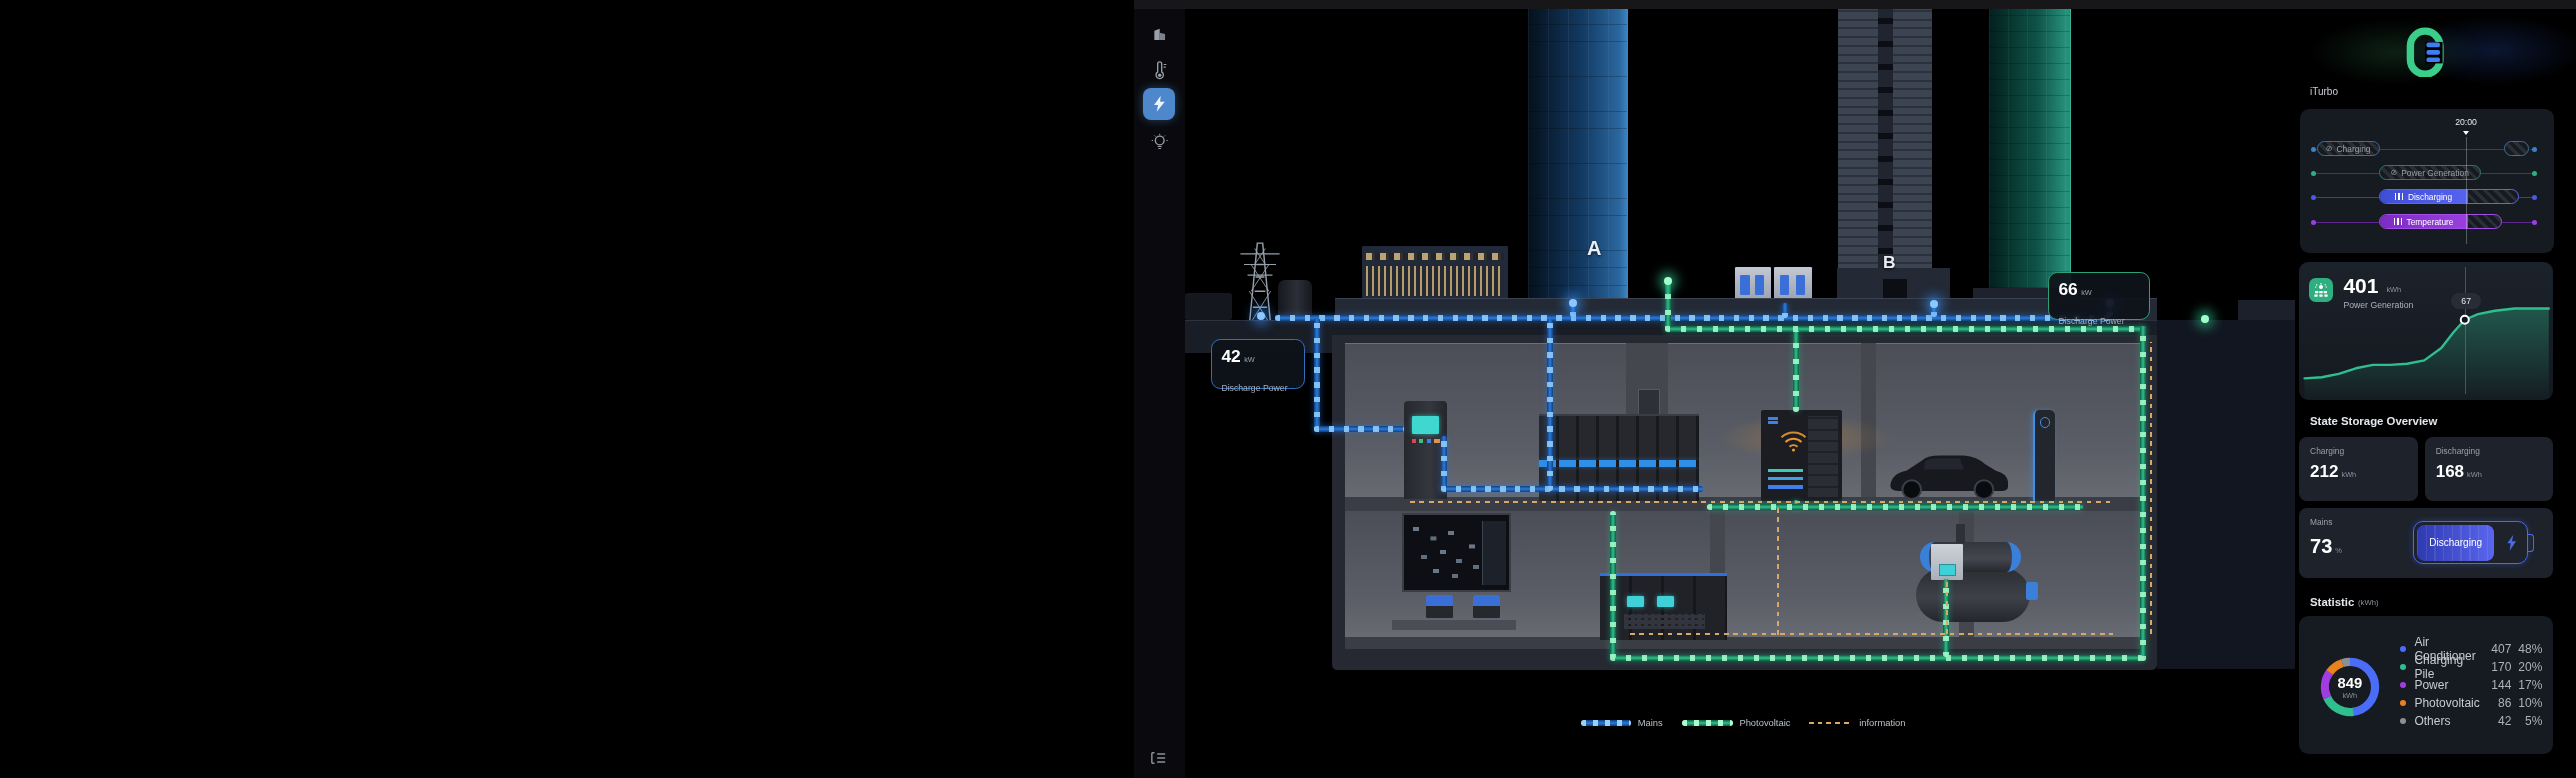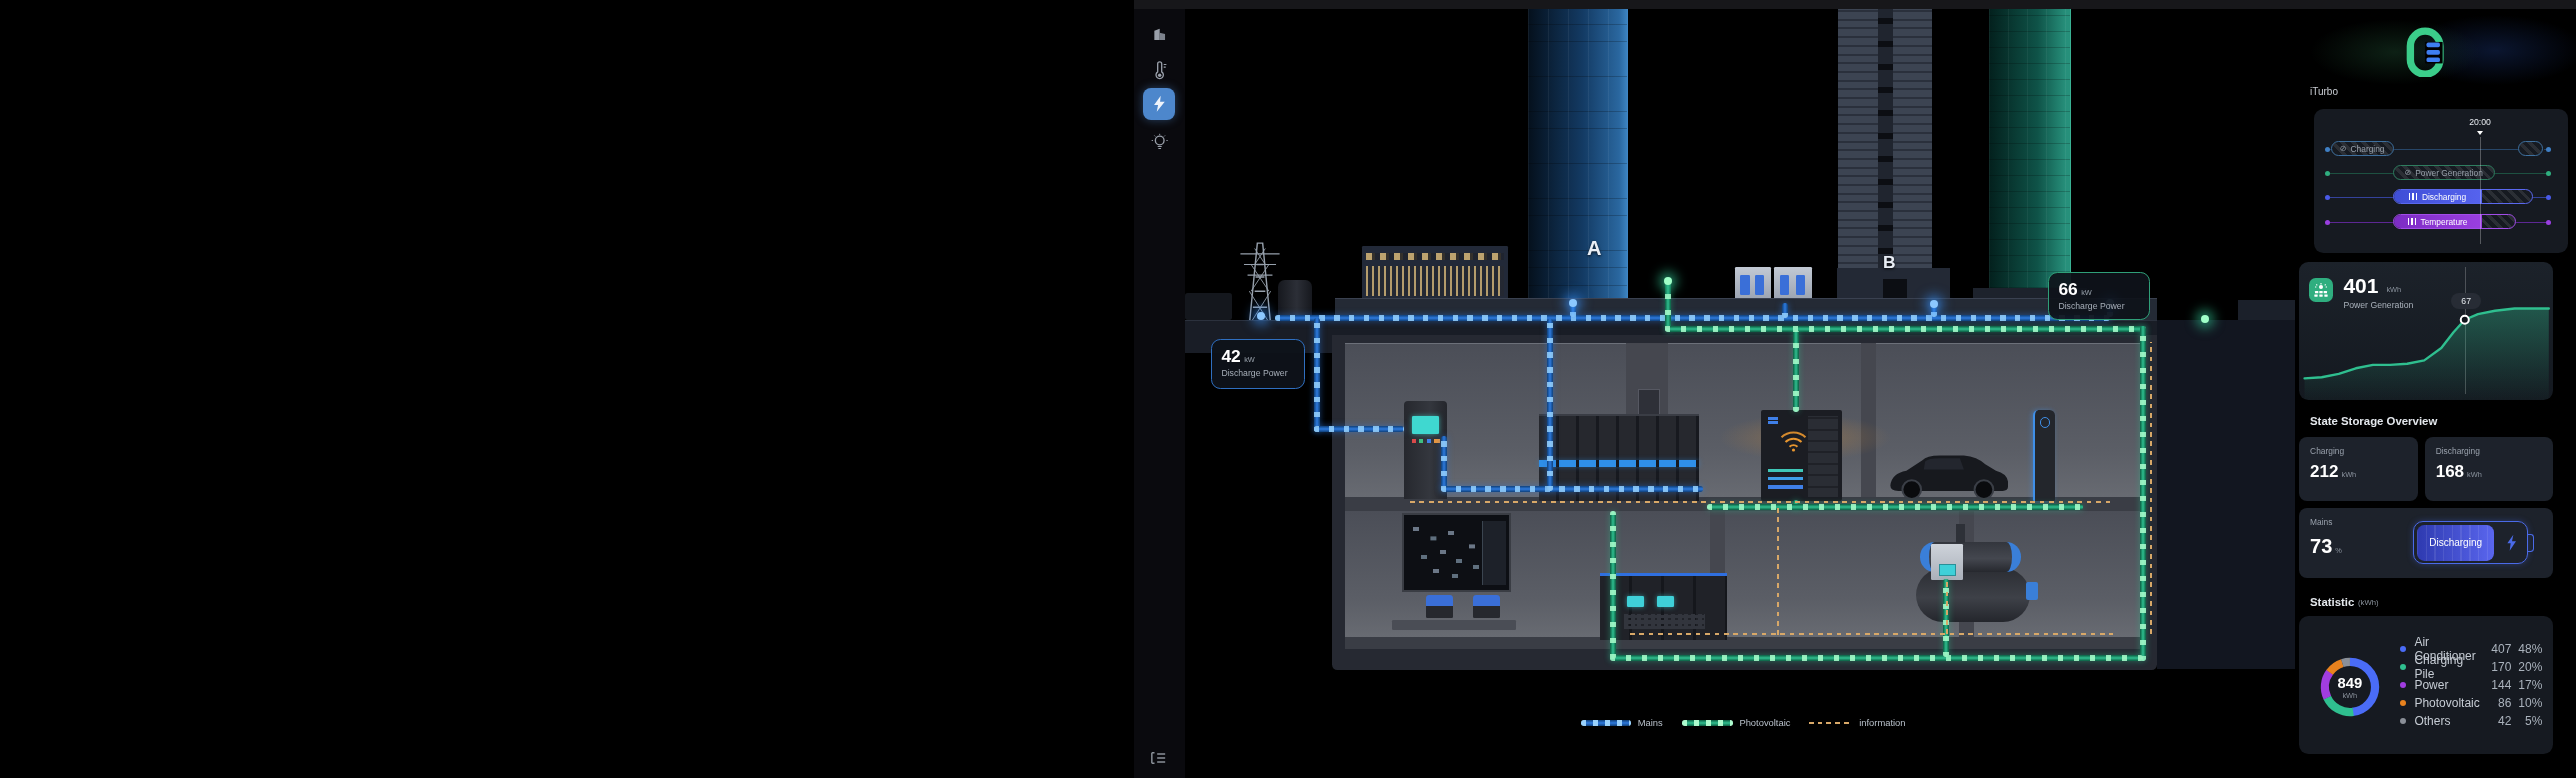--- a/index.html
+++ b/index.html
@@ -9,21 +9,21 @@
   .topbar{left:1134px;top:0;width:1442px;height:9.4px;background:#17171a}
   .sidebar{left:1134px;top:9.4px;width:51px;height:769px;background:#0a0a0e}
   .nav-item{left:9.4px;width:32px;height:32px;border-radius:8px;display:flex;align-items:center;justify-content:center}
   .nav-item.active{background:#4d87cc;box-shadow:0 0 9.4px rgba(77,135,204,.45)}
   
   .scene{left:1185px;top:9.4px;width:1110px;height:769px;background:#000;overflow:hidden}
   .lbl-bldg{font-weight:bold;color:#e9eef5;text-shadow:0 0.7px 2.7px rgba(0,0,0,.8)}
   .callout{border-radius:9.4px;background:rgba(14,18,26,.93);padding:5.4px 9.4px;box-sizing:border-box}
   .callout .v{font-size:17.4px;font-weight:bold;color:#fff}
   .callout .u{font-size:7.4px;color:#9aa3ad;margin-left:3.4px}
-  .callout .l{font-size:8.7px;color:#a7afb9;margin-top:1px}
+  .callout .l{font-size:8.7px;color:#a7afb9;margin-top:16px}
   
   .mains-h{height:6px;border-radius:2.7px;background:repeating-linear-gradient(90deg,rgba(150,210,255,.85) 0 5.4px,rgba(0,0,0,0) 5.4px 14.8px),linear-gradient(180deg,#0f4079,#2d7ade 50%,#0f4079);box-shadow:0 0 6.7px rgba(45,122,222,.5)}
   .mains-v{width:6px;border-radius:2.7px;background:repeating-linear-gradient(0deg,rgba(150,210,255,.85) 0 5.4px,rgba(0,0,0,0) 5.4px 14.8px),linear-gradient(90deg,#0f4079,#2d7ade 50%,#0f4079);box-shadow:0 0 6.7px rgba(45,122,222,.5)}
   .pv-h{height:6px;border-radius:2.7px;background:repeating-linear-gradient(90deg,rgba(170,255,205,.85) 0 5.4px,rgba(0,0,0,0) 5.4px 16px),linear-gradient(180deg,#0b5c41,#2fbf8f 50%,#0b5c41);box-shadow:0 0 6.7px rgba(47,191,143,.45)}
   .pv-v{width:6px;border-radius:2.7px;background:repeating-linear-gradient(0deg,rgba(170,255,205,.85) 0 5.4px,rgba(0,0,0,0) 5.4px 16px),linear-gradient(90deg,#0b5c41,#2fbf8f 50%,#0b5c41);box-shadow:0 0 6.7px rgba(47,191,143,.45)}
   .info-h{height:2px;background:repeating-linear-gradient(90deg,#d8a868 0 4.7px,rgba(0,0,0,0) 4.7px 9.4px)}
   .info-v{width:2px;background:repeating-linear-gradient(0deg,#d8a868 0 4.7px,rgba(0,0,0,0) 4.7px 9.4px)}
   .bdot{width:8px;height:8px;border-radius:50%;background:#8cc8ff;box-shadow:0 0 10.7px 5.4px rgba(60,150,255,.55)}
   .gdot{width:8px;height:8px;border-radius:50%;background:#9fffc8;box-shadow:0 0 10.7px 5.4px rgba(47,191,143,.6)}
   .legend{display:flex;align-items:center;gap:6.7px}
@@ -302,21 +302,21 @@
     <svg width="43" height="50" viewBox="0 0 64 74">
       <rect x="8" y="6" width="44" height="64" rx="22" fill="none" stroke="#3bcd8a" stroke-width="11"></rect>
       <rect x="30" y="22" width="26" height="32" fill="#000"></rect>
       <rect x="32" y="23" width="20" height="7" rx="2.5" fill="#3e7ef0"></rect>
       <rect x="32" y="34" width="20" height="7" rx="2.5" fill="#3e7ef0"></rect>
       <rect x="32" y="45" width="20" height="7" rx="2.5" fill="#3e7ef0"></rect>
     </svg>
   </span>
   <div class="px" style="left:16px;top:86px;font-size:10px;color:#c9cdd3">iTurbo</div>
 
-  <div class="px panel-card" style="left:20px;top:109px;width:254px;height:144px">
+  <div class="px panel-card" style="left:6px;top:109px;width:254px;height:144px">
     <div class="px" style="left:166px;top:8px;transform:translateX(-50%);font-size:8.7px;color:#e8ecf1">20:00</div>
     <div class="px" style="left:163px;top:21.5px;width:0;height:0;border-left:3.4px solid rgba(0,0,0,0);border-right:3.4px solid rgba(0,0,0,0);border-top:4px solid #fff"></div>
     <div class="px" style="left:166px;top:28px;width:0.7px;height:107px;background:rgba(255,255,255,.28);z-index:5"></div>
     <div id="tl-rows" class="px" style="left:0;top:0;width:254px;height:144px">
         <div class="tl-row" style="top: 32px;">
           <div class="tl-seg" style="left: 4px; width: 2px; background: rgb(42, 79, 116);"></div>
           <div class="tl-seg" style="left: 69px; width: 124px; background: rgb(42, 79, 116);"></div>
           <div class="tl-seg" style="left: 219px; width: 3.4px; background: rgb(42, 79, 116);"></div>
           <div class="pill" style="left: 6px; width: 63px; border-color: rgb(61, 111, 158);">
             <div class="hatchbg"></div>

